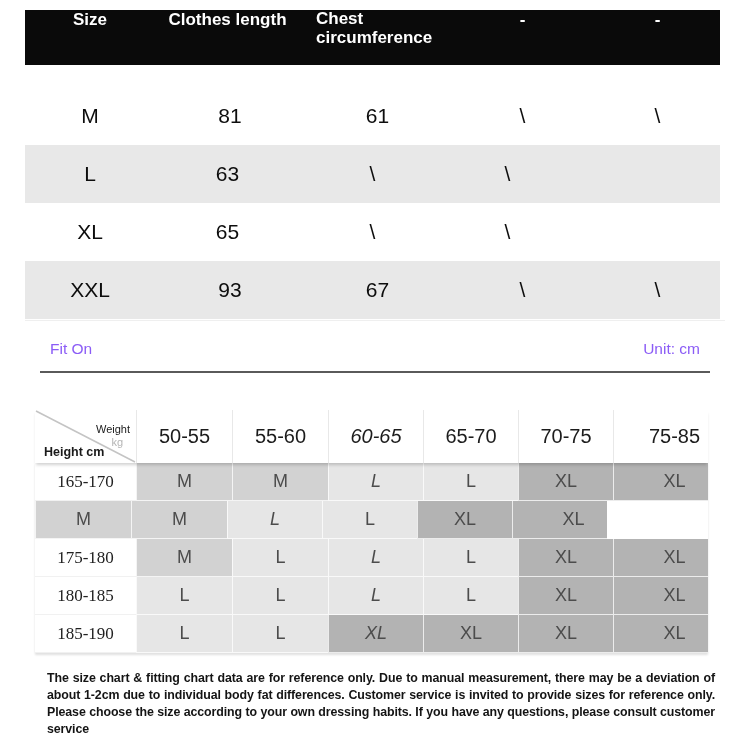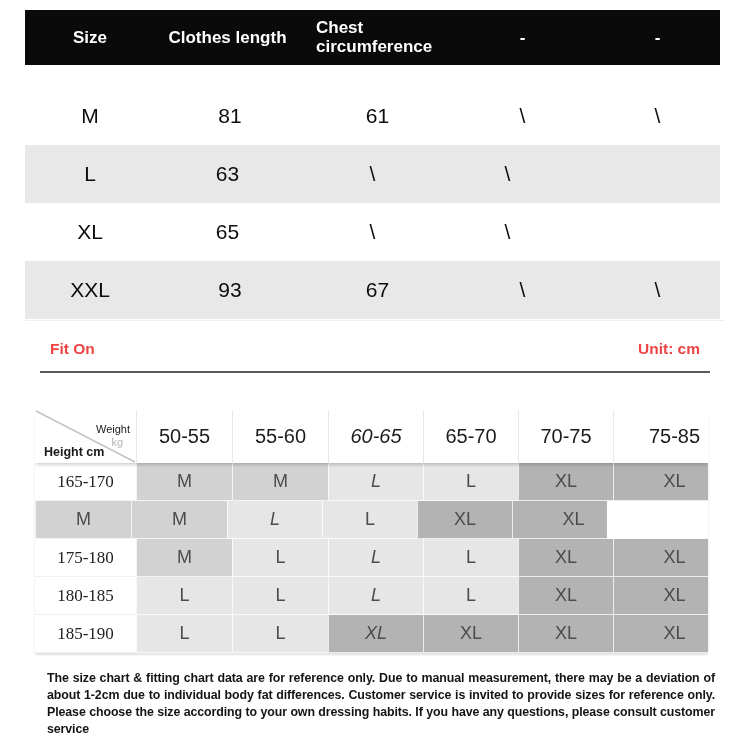--- a/index.html
+++ b/index.html
@@ -9,35 +9,35 @@
     --cell-m:#d2d2d2;
     --cell-l:#e6e6e6;
     --cell-xl:#b3b3b3;
   }
   *{box-sizing:border-box;margin:0;padding:0;}
   html,body{width:750px;height:735px;background:#ffffff;overflow:hidden;
     font-family:"Liberation Sans","DejaVu Sans",sans-serif;color:#111;}
 
   
   .size-table{margin:10px 25px 0 25px;width:695px;}
-  .st-header{display:flex;align-items:center;height:55px;background:var(--header-bg);
+  .st-header{display:flex;align-items:flex-start;height:55px;background:var(--header-bg);
     color:var(--header-text);font-weight:bold;font-size:17px;}
   .st-header .cell,.st-row .cell{display:flex;align-items:center;justify-content:center;text-align:center;}
   .c0{width:130px;} .c1{width:150px;} .c2{width:145px;} .c3{width:145px;} .c4{width:125px;}
   .chest-wrap{display:inline-block;width:118px;text-align:left;line-height:1.1;}
   .st-body{margin-top:22px;}
   .st-row{display:flex;height:58px;font-size:21px;color:#0d0d0d;}
   .st-row:nth-child(even){background:var(--row-alt);}
 
   .divider-light{margin:1px 25px 0 25px;border-top:1px solid #efefef;}
 
   
   .fit-on-bar{margin:19px 40px 0 40px;display:flex;justify-content:space-between;
     align-items:flex-end;padding:0 10px 13px 10px;border-bottom:2px solid #5a5a5a;
-    font-weight:bold;font-size:15.5px;color:#ef4444;}
+    font-weight:normal;font-size:15.5px;color:#8b5cf6;}
 
   
   .fit-table{margin:37px 0 0 35px;width:673px;}
   .ft-header{display:flex;height:53px;background:#fff;position:relative;
     box-shadow:0 3px 3px -1px rgba(0,0,0,0.18);}
   .ft-corner{width:101px;position:relative;}
   .ft-corner svg{position:absolute;left:0;top:0;}
   .ft-weight{position:absolute;top:13px;right:6px;font-weight:normal;font-size:11px;color:#1a1a1a;}
   .ft-kg{position:absolute;top:26px;right:13px;font-size:11px;color:#b5b5b5;}
   .ft-height{position:absolute;bottom:4px;left:9px;font-weight:bold;font-size:12.5px;color:#1a1a1a;}

